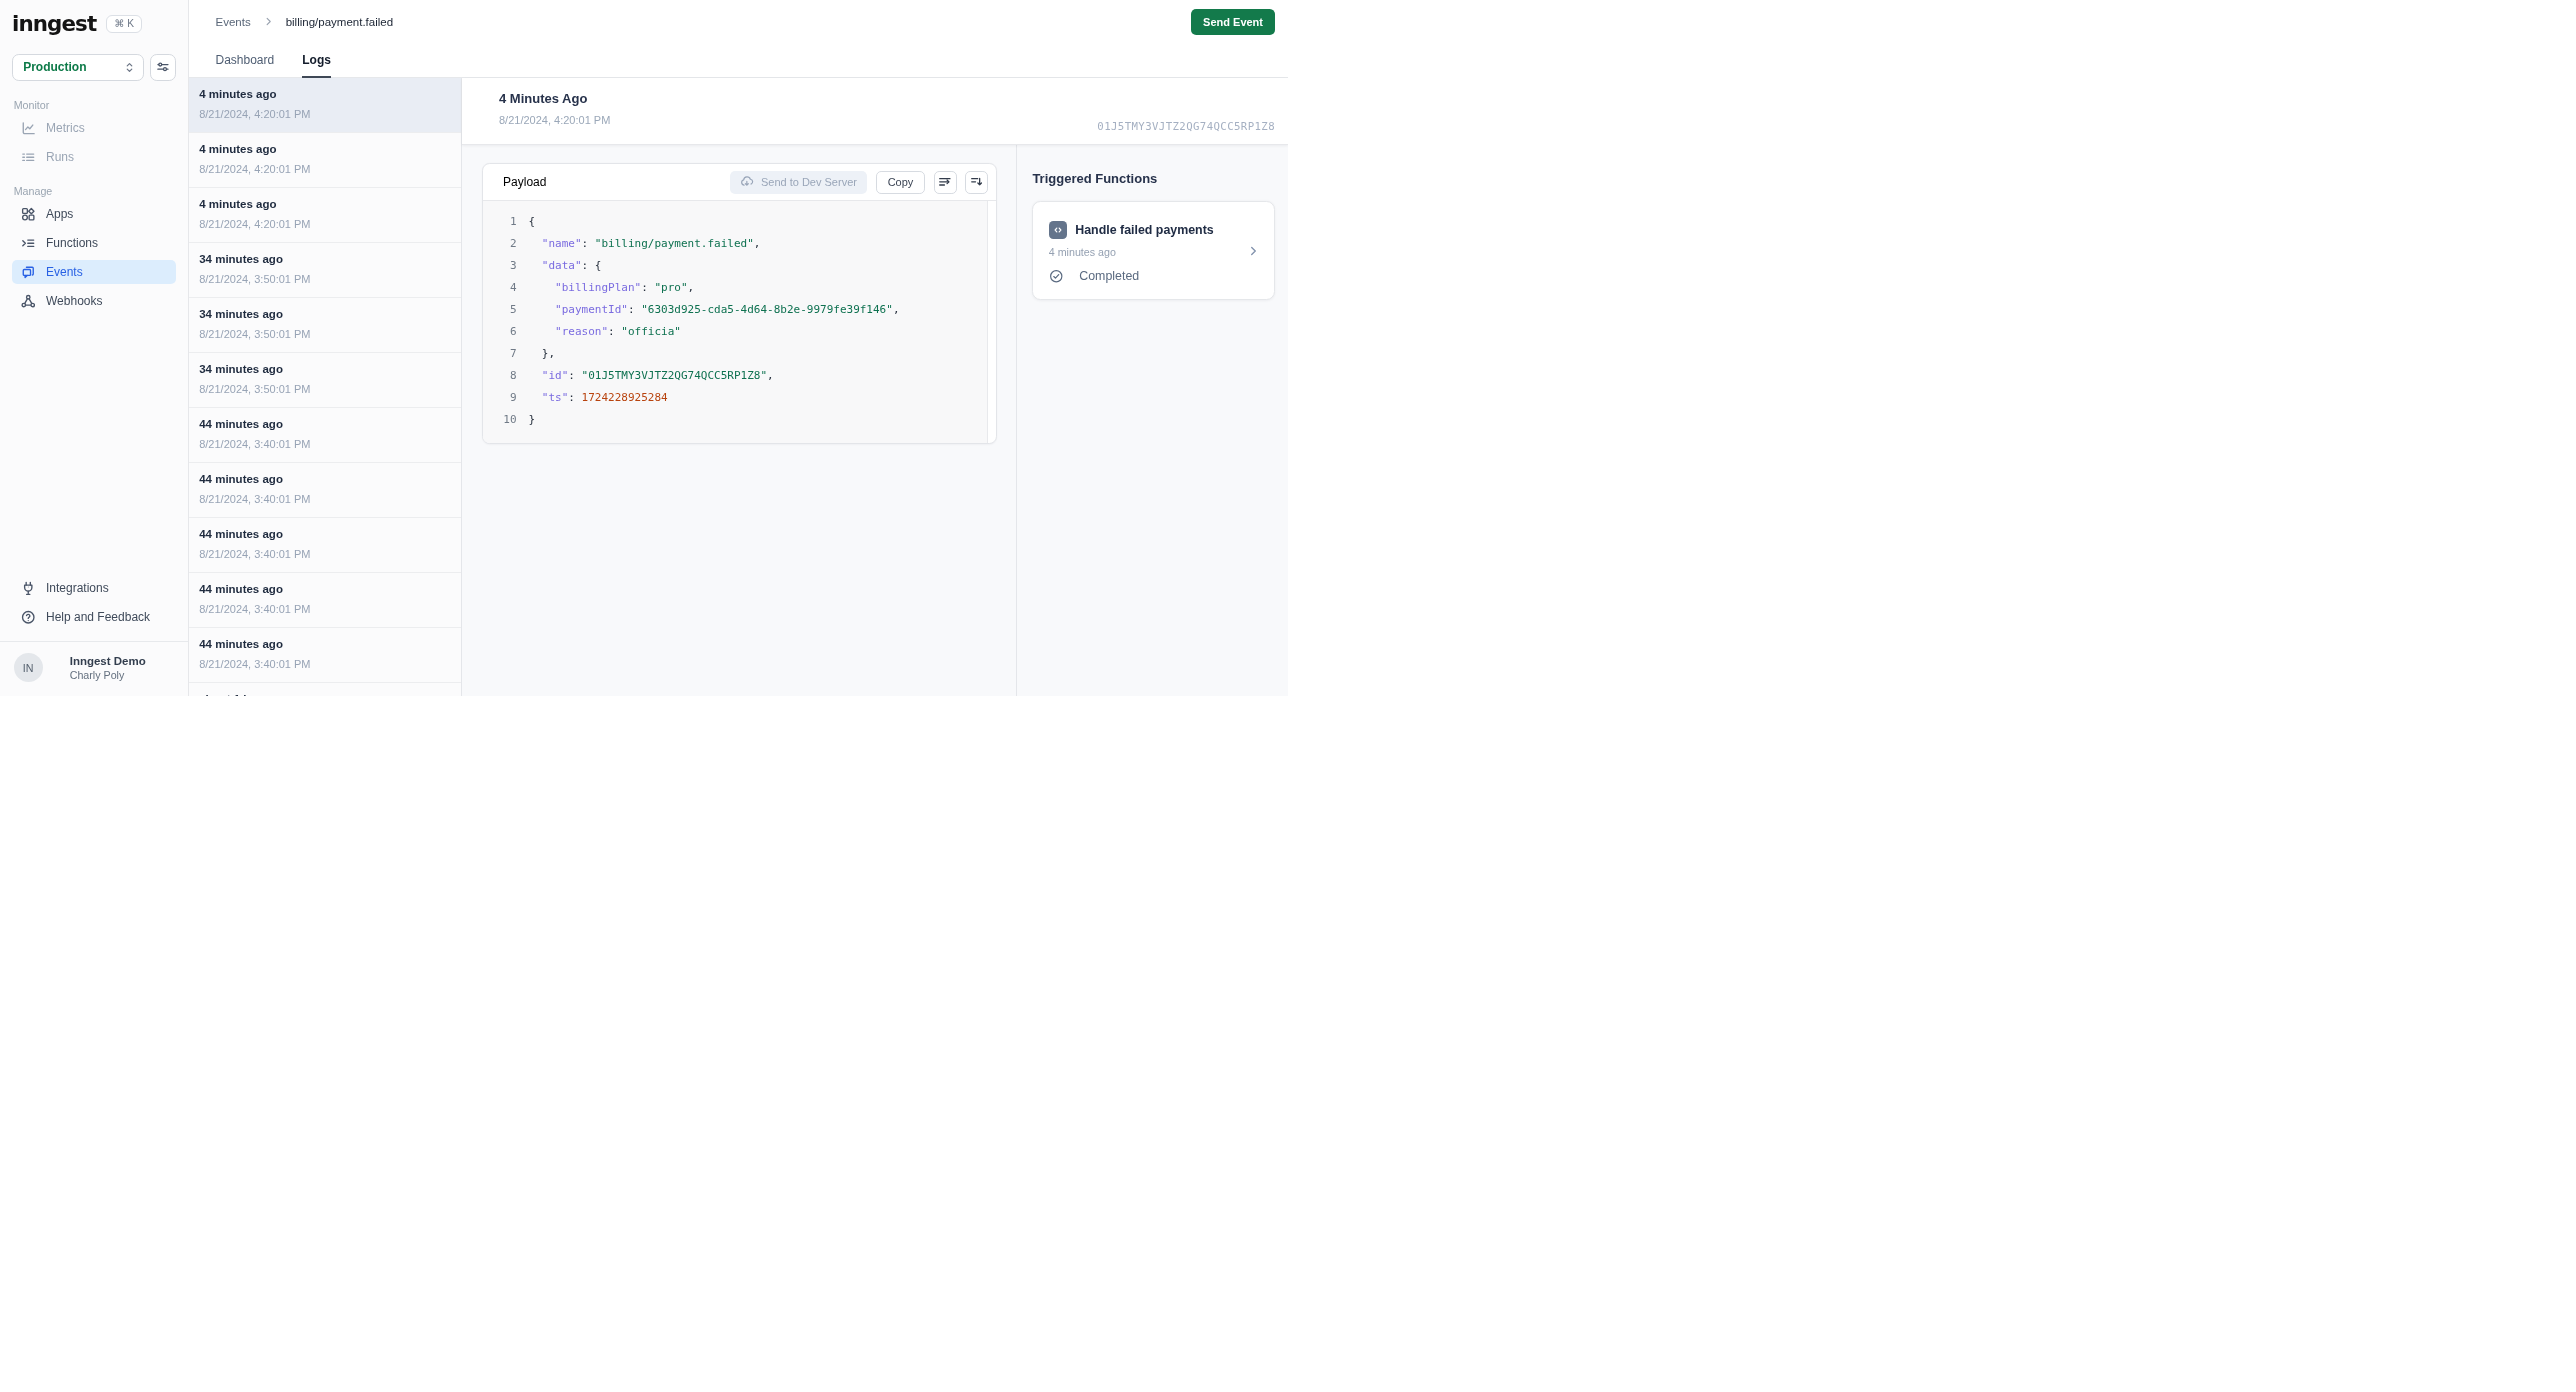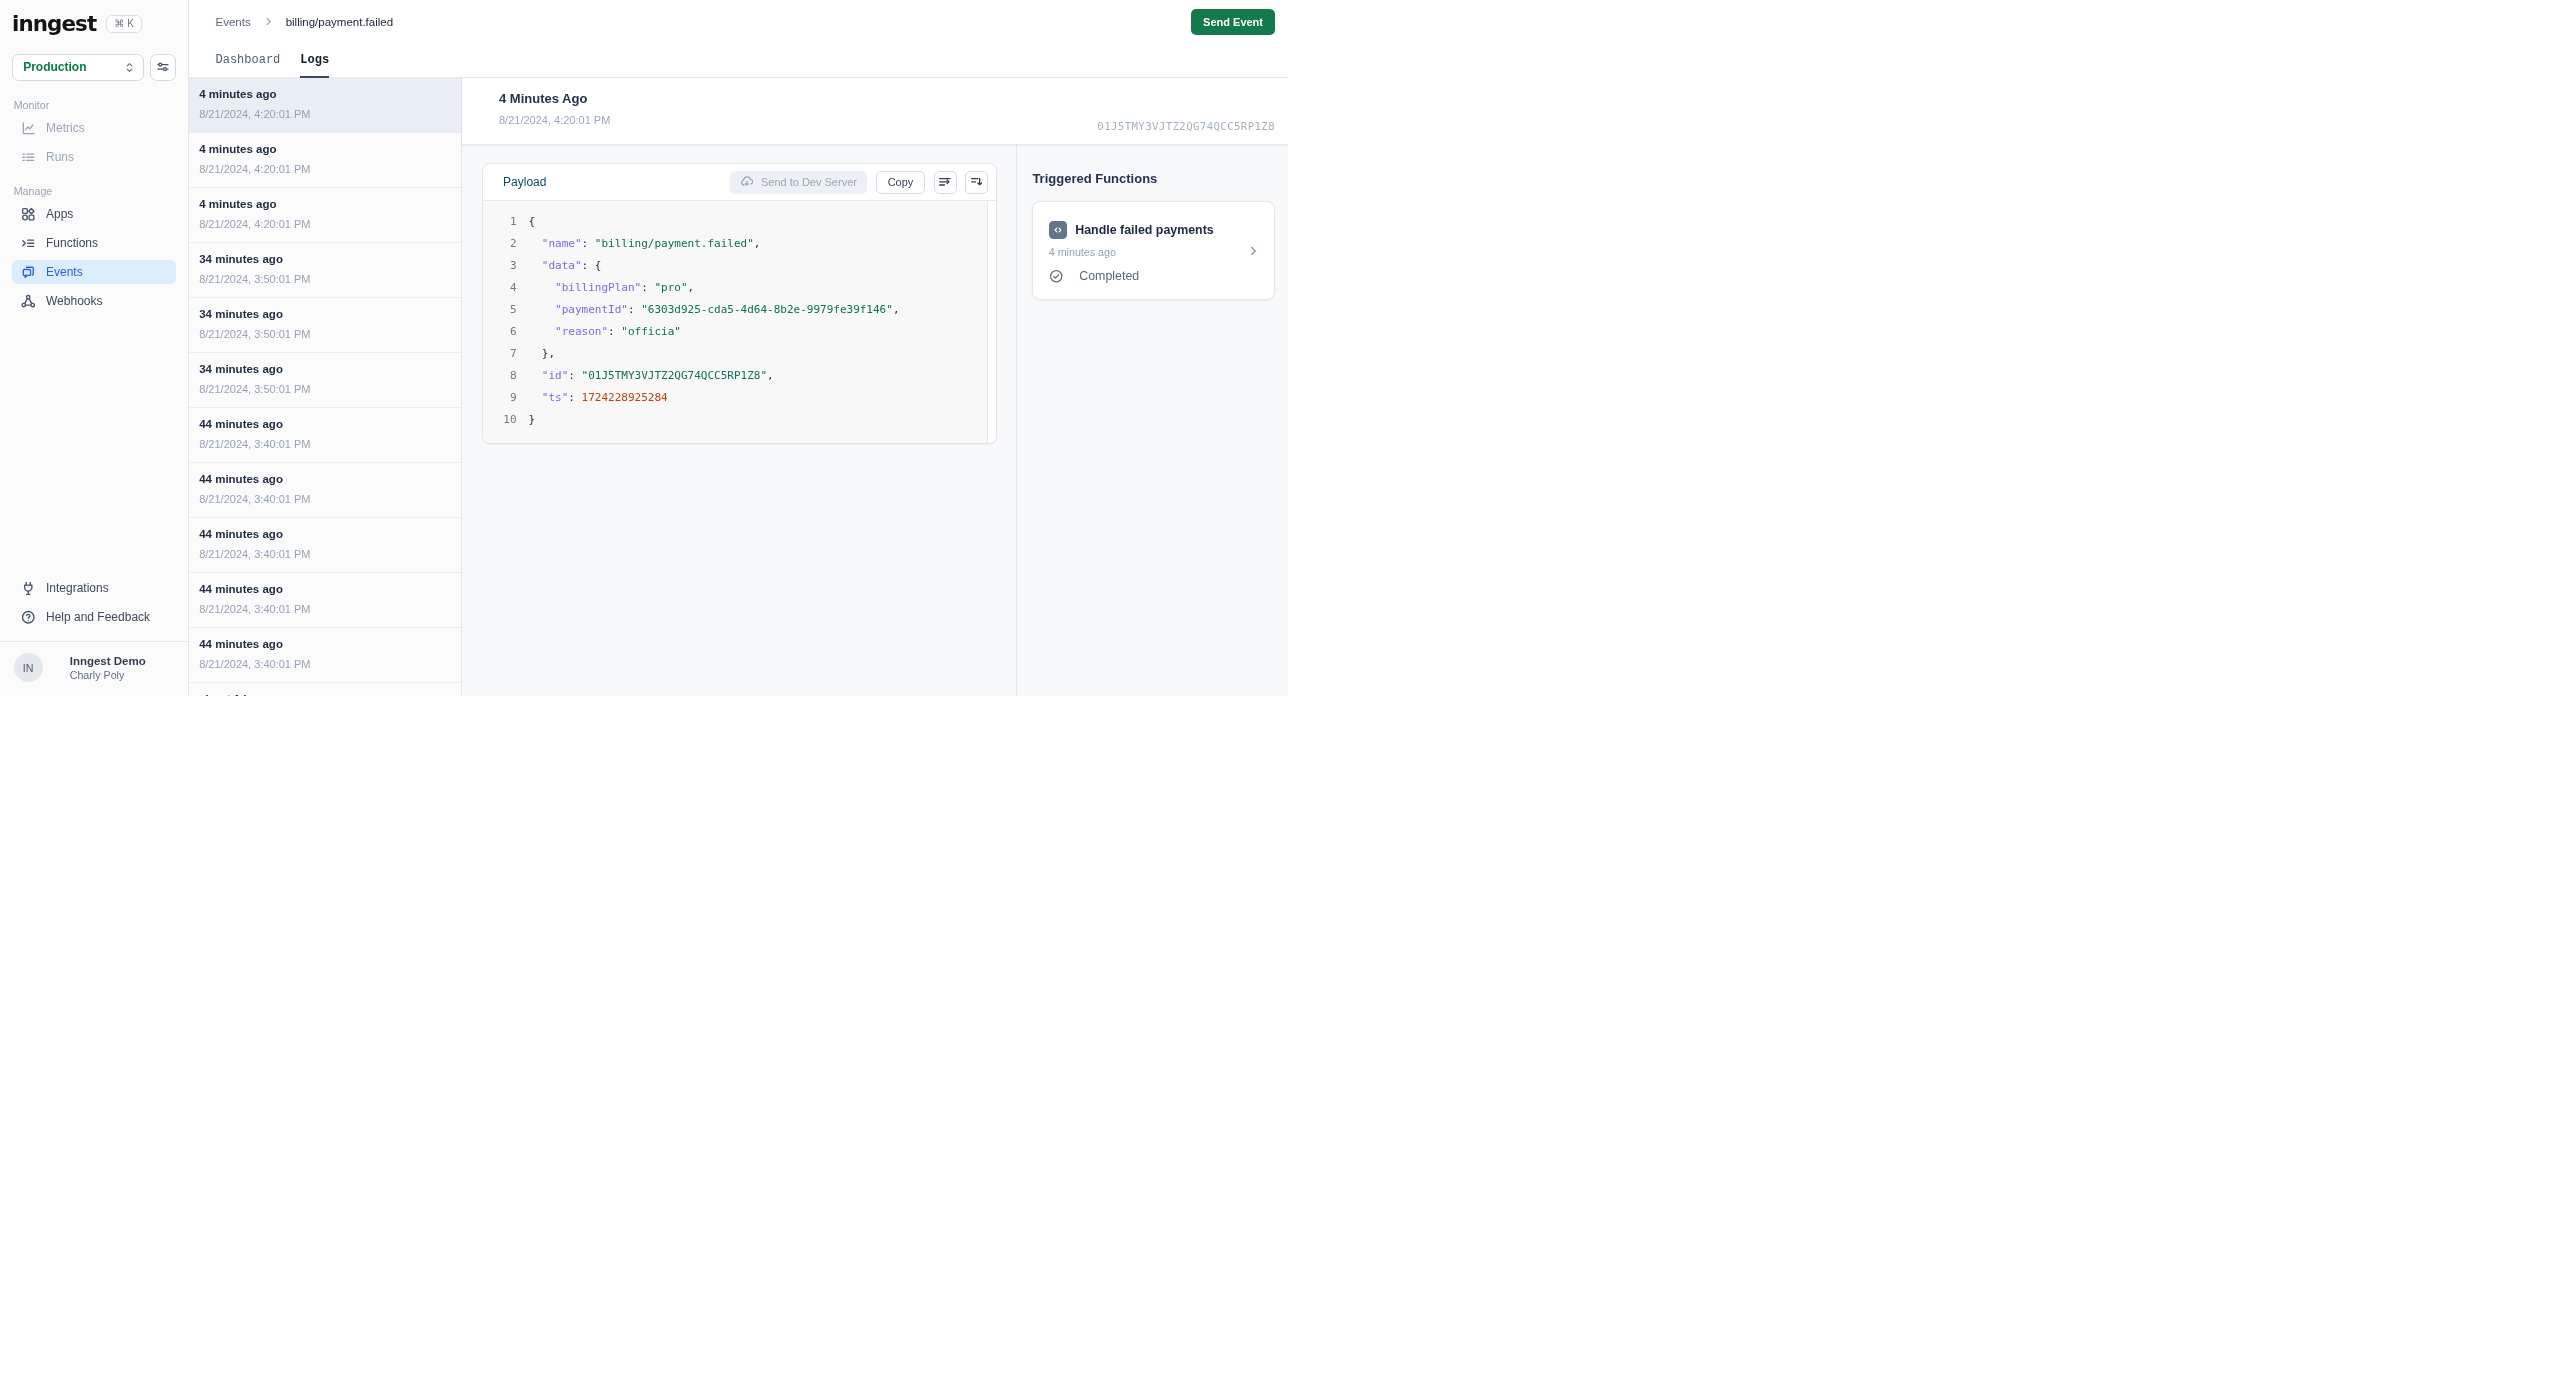--- a/index.html
+++ b/index.html
@@ -44,22 +44,22 @@
   
   .main { flex:1; display:flex; flex-direction:column; min-width:0; }
   .topbar { height:43px; flex:none; display:flex; align-items:center; padding:0 13px 0 26.5px; background:#fff; }
   .crumbs { display:flex; align-items:center; gap:12px; font-size:11.5px; }
   .crumb-root { color:#5A6779; cursor:pointer; }
   .crumb-sep { color:#98A1AE; display:flex; }
   .crumb-cur { color:#1B2433; }
   .send-btn { margin-left:auto; background:#137A4B; color:#fff; height:26px; padding:0 12px;
     border:none; border-radius:5.1px; font-size:11px; font-weight:600; cursor:pointer;
     font-family:Liberation Sans, sans-serif; }
-  .tabsrow { height:35px; flex:none; display:flex; gap:20px; padding-left:26.5px;
-    border-bottom:0.9px solid #E6E8EB; background:#fff;font-family:Liberation Mono, monospace; }
+  .tabsrow { height:35px; flex:none; display:flex; gap:28px; padding-left:26.5px;
+    border-bottom:0.9px solid #E6E8EB; background:#fff; }
   .tab { font-size:12px; color:#4E5D72; display:flex; align-items:center; position:relative; cursor:pointer; }
   .tab.active { color:#131C2B; font-weight:600;text-align:right; }
   .tab.active::after { content:''; position:absolute; left:0; right:0; bottom:-0.9px; height:2.1px; background:#3F4856; }
 
   .content { flex:1; display:flex; min-height:0; }
 
   
   .eventlist { width:273px; flex:none; background:#FBFBFC; border-right:0.9px solid #E4E6EA; overflow:hidden; }
   .row { height:55px; padding:10.2px 10.2px 0; border-bottom:0.9px solid #ECEDEF; cursor:pointer; }
   .row.selected { background:#E9EDF4; }
@@ -74,21 +74,21 @@
   .dh-title { font-size:13px; font-weight:700; color:#27324B; }
   .dh-date { margin-top:7.7px; font-size:11px; color:#9AA7B8; }
   .dh-id { align-self:flex-end; margin-bottom:11px; font-family:"DejaVu Sans Mono",monospace;
     font-size:10.7px; letter-spacing:0.4px; color:#A5B0C2; }
 
   .detail-body { flex:1; display:flex; min-height:0; }
   .payload-zone { flex:1; min-width:0; }
   .payload-card { margin:18px 19px 0 19.6px; background:#fff; border:0.9px solid #E3E5E9;
     border-radius:7.7px; box-shadow:0 0.9px 1.7px rgba(16,24,40,.04); overflow:hidden; }
   .card-head { display:flex; align-items:center; height:37px; padding:0 7.7px 0 20.5px; border-bottom:0.9px solid #E7E8EB; }
-  .card-title { font-size:12px; color:#0c4a6e; flex:1; }
+  .card-title { font-size:12px; color:#000000; flex:1; }
   .btn-devserver { display:flex; align-items:center; gap:6.8px; background:#EDF1F7; color:#9AA6B9;
     border:none; border-radius:5.1px; height:23px; padding:0 10.2px; font-size:11px; cursor:default;
     font-family:"Liberation Sans",sans-serif; }
   .btn-copy { background:#fff; border:0.9px solid #D7DBE1; border-radius:5.1px; height:23px; padding:0 11px;
     font-size:11px; color:#3B4454; margin-left:8.5px; cursor:pointer; font-family:"Liberation Sans",sans-serif; }
   .iconbtn { width:23px; height:23px; background:#fff; border:0.9px solid #D7DBE1; border-radius:5.1px;
     margin-left:8.5px; display:grid; place-items:center; color:#333C4B; cursor:pointer; }
   .code-wrap { background:#F8F8F9; padding:10.2px 0 12px; margin-right:8.5px; border-right:0.9px solid #E8E9EC; }
   .codeline { display:flex; font-family:"DejaVu Sans Mono",monospace; font-size:11px; line-height:22px; white-space:pre; }
   .ln { width:34px; text-align:right; color:#707A87; flex:none; margin-right:12px; }

